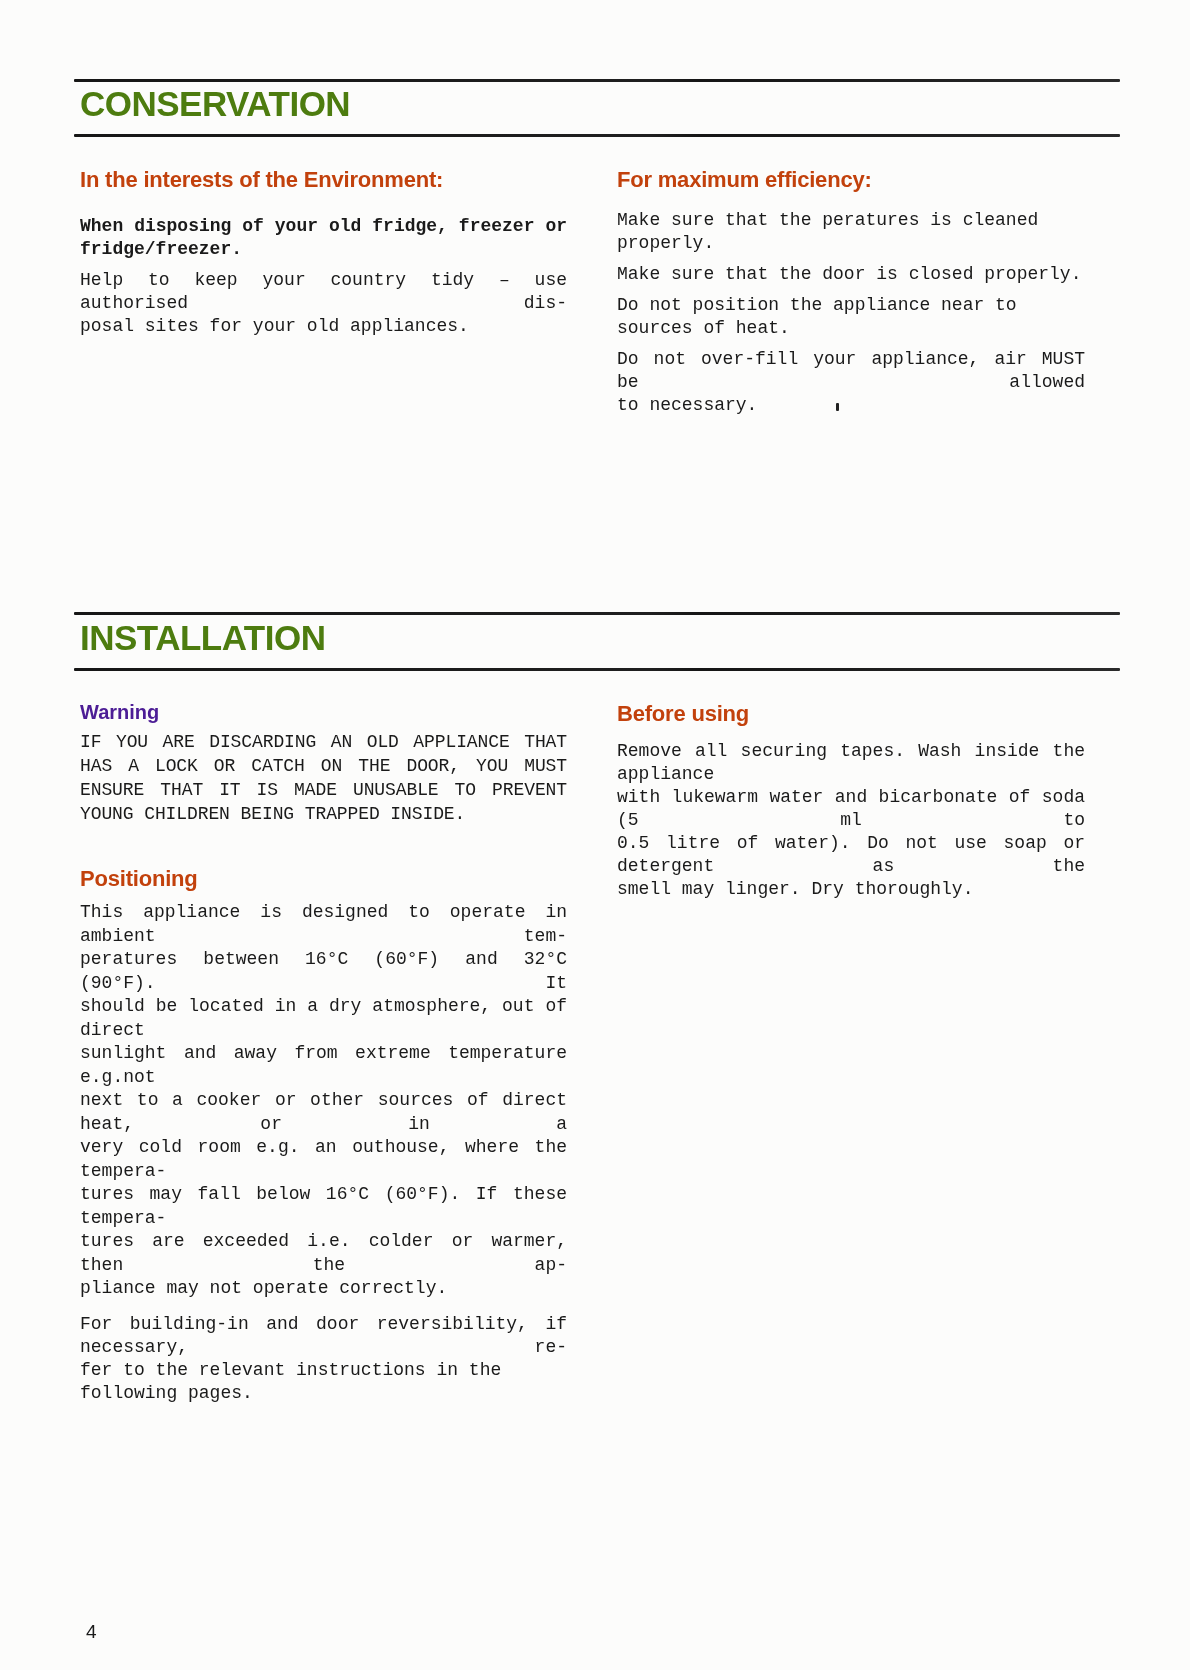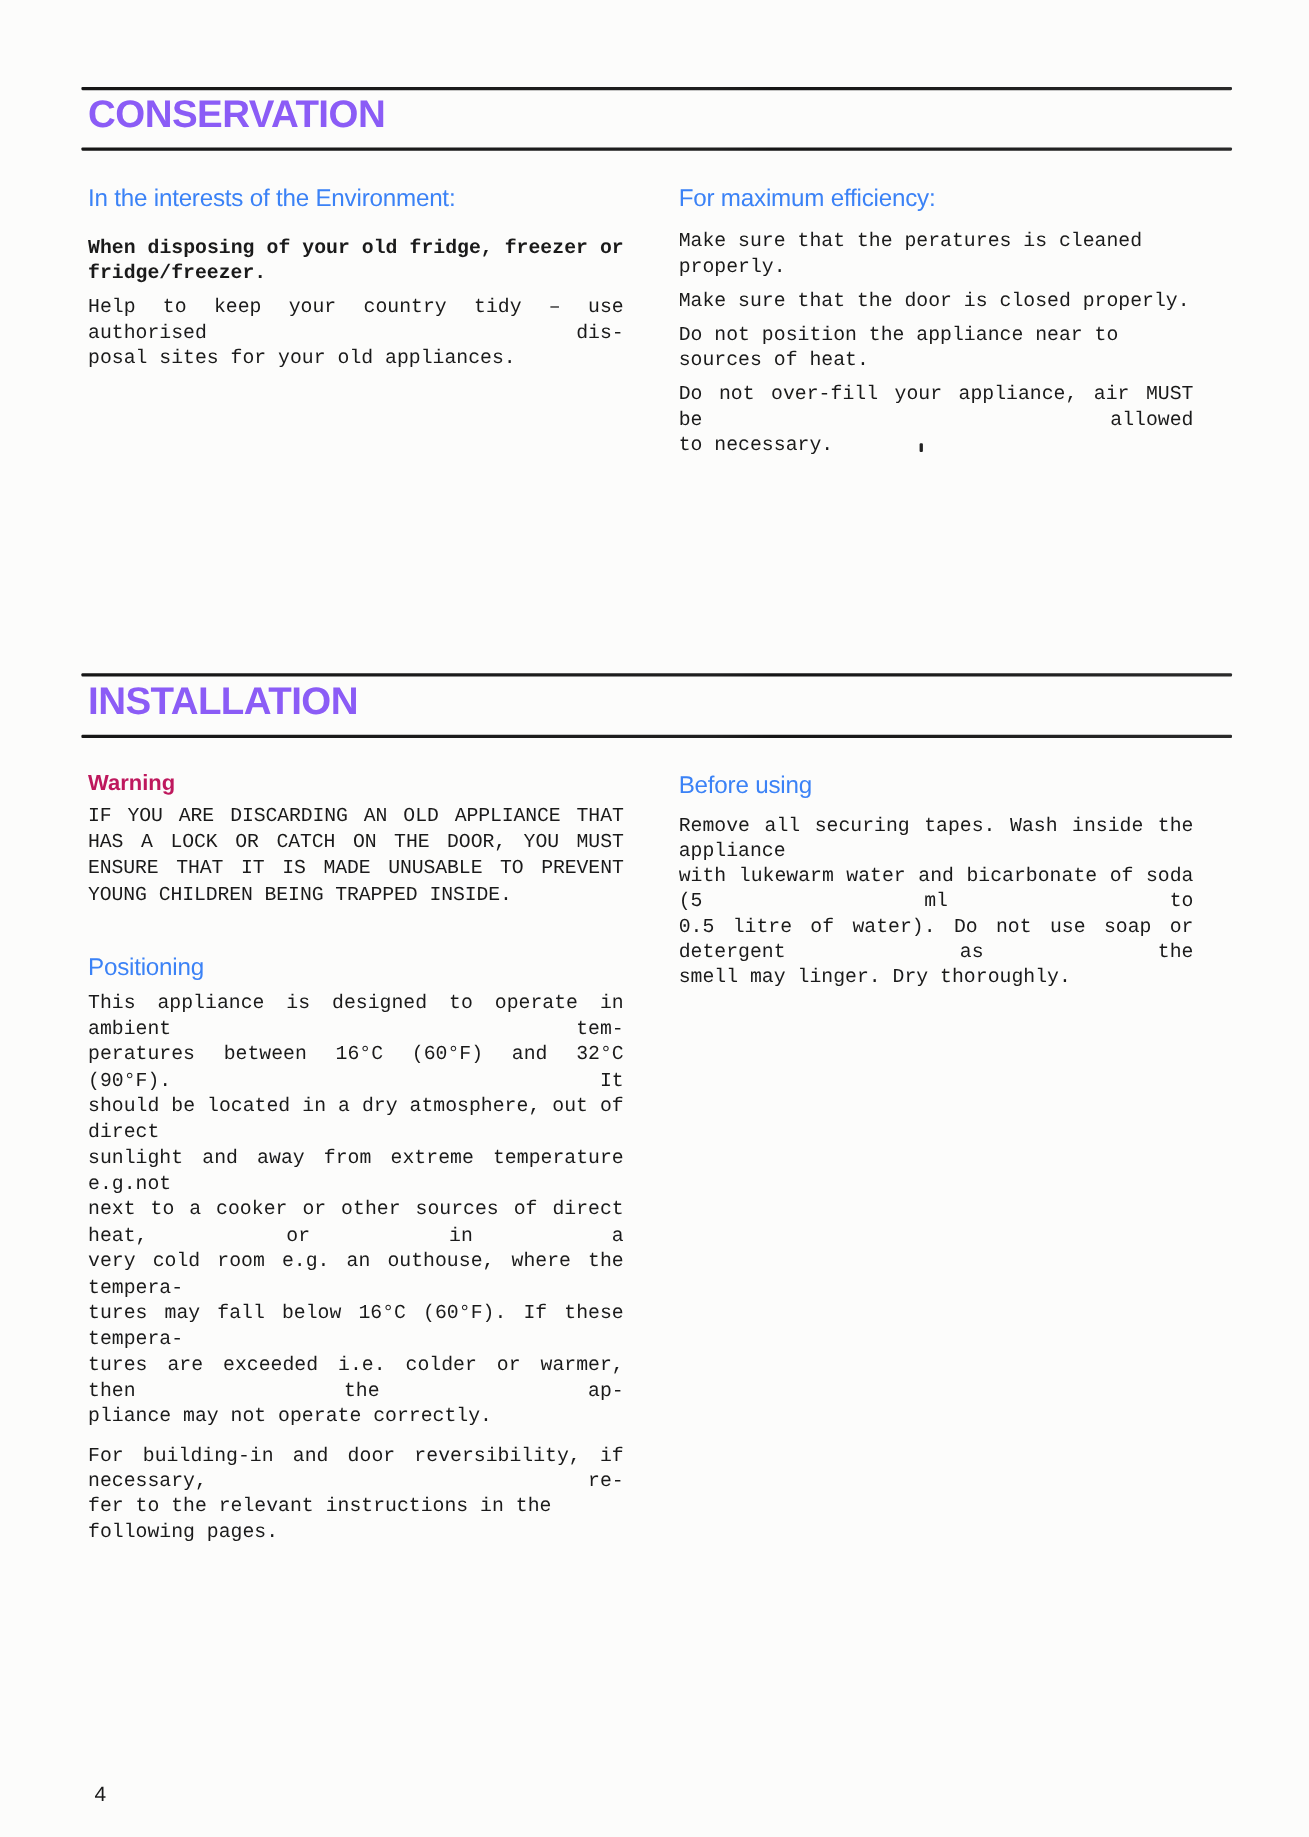--- a/index.html
+++ b/index.html
@@ -17,35 +17,35 @@
     left: 74px; width: 1046px; height: 3px;
     background: linear-gradient(90deg, #161616 0%, #1f1f1f 55%, #151515 60%, #2a2a2a 100%);
     border-radius: 1px;
   }
 
   .sec-title {
     position: absolute; left: 80px;
     font-size: 35px; font-weight: bold;
     letter-spacing: -0.5px;
     line-height: 44px;
-    color: #8b5cf6;
+    color: #4d7c0f;
   }
 
   .col { position: absolute; }
   .col-left  { left: 80px;  width: 487px; }
   .col-right { left: 617px; width: 468px; }
 
   .col-heading {
-    font-size: 22px; font-weight: normal;
+    font-size: 22px; font-weight: bold;
     letter-spacing: -0.2px; line-height: 26px;
-    color: #3b82f6;
+    color: #c2410c;
   }
   .sub-heading {
     font-size: 20px; font-weight: bold;
-    line-height: 24px; color: #be185d;
+    line-height: 24px; color: #4c1d95;
   }
 
   .ln { font-size: 18px; line-height: 23px; white-space: nowrap; font-family: Liberation Mono, monospace; }
   .para .ln { white-space: normal; }
   .j  { text-align: justify; text-align-last: justify; text-justify: inter-word; white-space: normal; }
 
   .bold-para { margin-top: 22px; }
   .bold-para .ln { font-weight: bold; line-height: 23px; }
   .env-body { margin-top: 8px; }
 

